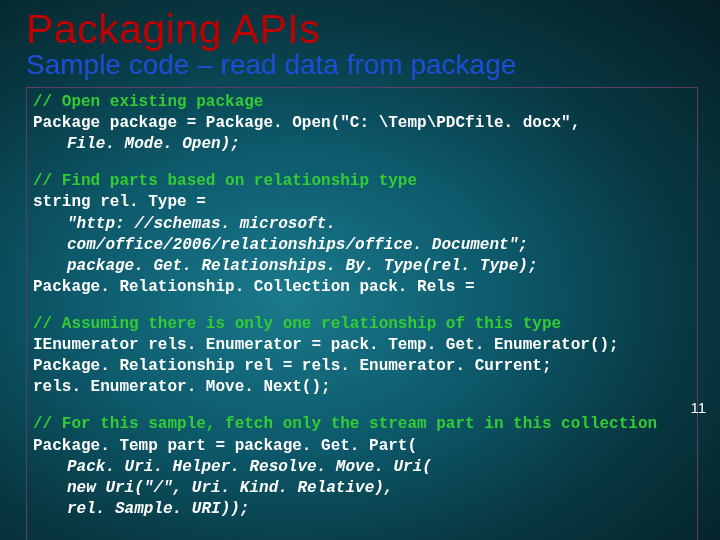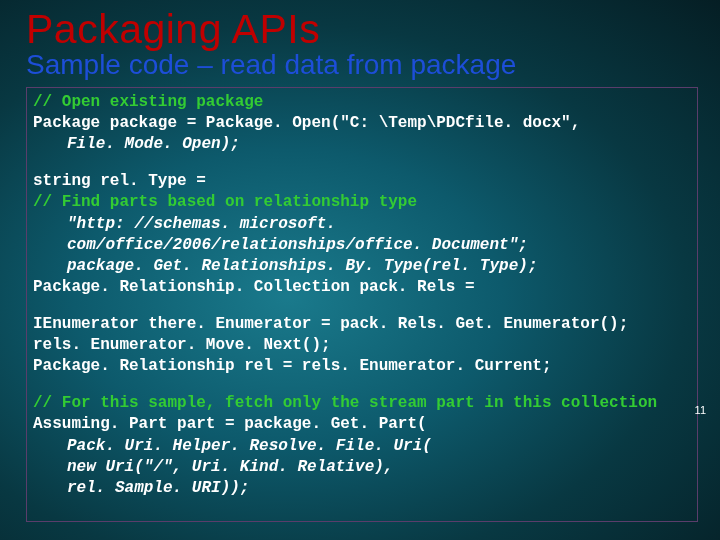--- a/index.html
+++ b/index.html
@@ -40,51 +40,52 @@
     word-wrap: break-word;
   }
   .comment { color: #33cc33; }
   .indent1 { padding-left: 34px; font-style: italic; }
   .blank { height: 16px; }
   .page-num {
     position: absolute;
     right: 14px;
     bottom: 10px;
     color: #ffffff;
-    font-size: 11px;
+    font-size: 15px;
   }
 </style>
 </head>
 <body>
 
 <div class="slide">
   <div class="title">Packaging APIs</div>
   <div class="subtitle">Sample code – read data from package</div>
 
   <div class="code-box">
     <div class="code-line comment">// Open existing package</div>
     <div class="code-line">Package package = Package. Open("C: \Temp\PDCfile. docx",</div>
     <div class="code-line indent1">File. Mode. Open);</div>
     <div class="blank"></div>
 
+    <div class="code-line comment">// Find parts based on relationship type</div>
     <div class="code-line">string rel. Type =</div>
-    <div class="code-line comment">// Find parts based on relationship type</div>
     <div class="code-line indent1">"http: //schemas. microsoft. com/office/2006/relationships/office. Document";</div>
     <div class="code-line indent1">package. Get. Relationships. By. Type(rel. Type);</div>
     <div class="code-line">Package. Relationship. Collection pack. Rels =</div>
     <div class="blank"></div>
 
-    <div class="code-line">IEnumerator there. Enumerator = pack. Rels. Get. Enumerator();</div>
+    <div class="code-line comment">// Assuming there is only one relationship of this type</div>
+    <div class="code-line">IEnumerator rels. Enumerator = pack. Temp. Get. Enumerator();</div>
+    <div class="code-line">Package. Relationship rel = rels. Enumerator. Current;</div>
     <div class="code-line">rels. Enumerator. Move. Next();</div>
-    <div class="code-line">Package. Relationship rel = rels. Enumerator. Current;</div>
     <div class="blank"></div>
 
     <div class="code-line comment">// For this sample, fetch only the stream part in this collection</div>
-    <div class="code-line">Assuming. Part part = package. Get. Part(</div>
-    <div class="code-line indent1">Pack. Uri. Helper. Resolve. File. Uri(</div>
+    <div class="code-line">Package. Temp part = package. Get. Part(</div>
+    <div class="code-line indent1">Pack. Uri. Helper. Resolve. Move. Uri(</div>
     <div class="code-line indent1">new Uri("/", Uri. Kind. Relative),</div>
     <div class="code-line indent1">rel. Sample. URI));</div>
     <div class="blank"></div>
 
   </div>
 
   <div class="page-num">11</div>
 </div>
 
 </body></html>

